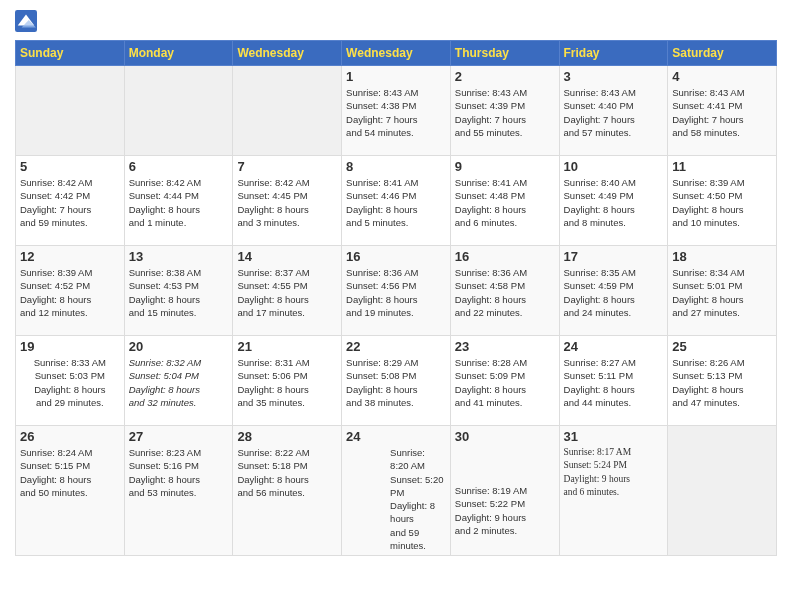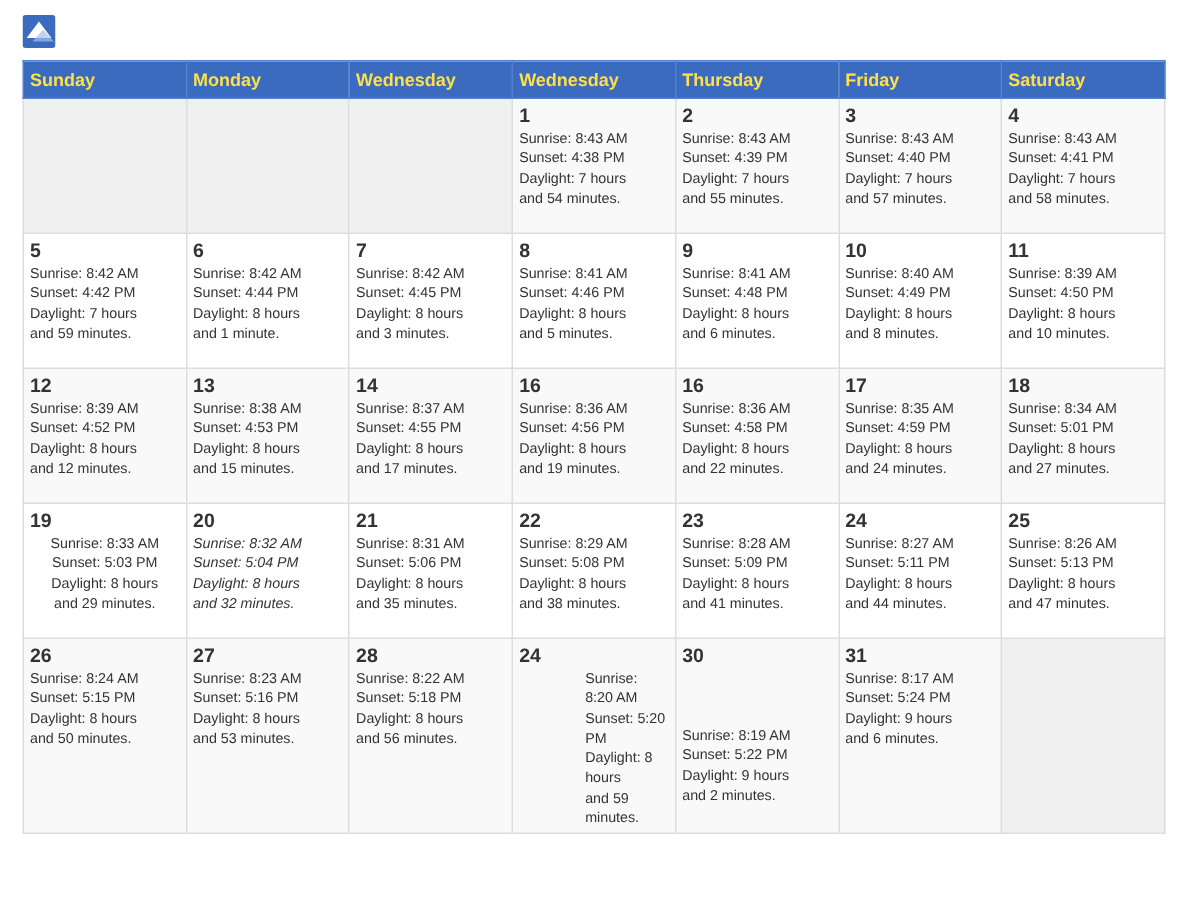--- a/index.html
+++ b/index.html
@@ -275,21 +275,21 @@
           </td>
           <td>
             <span class="day-num">30</span>
             <div class="day-info" style="white-space: pre-line; margin-top: 40px;">Sunrise: 8:19 AM
 Sunset: 5:22 PM
 Daylight: 9 hours
 and 2 minutes.</div>
           </td>
           <td>
             <span class="day-num">31</span>
-            <div class="day-info" style="white-space: pre-line;">Sunrise: 8:17 AM
+            <div class="day-info" style="white-space: pre-line; font-family: Liberation Serif, serif;">Sunrise: 8:17 AM
 Sunset: 5:24 PM
 Daylight: 9 hours
 and 6 minutes.</div>
           </td>
           <td class="empty-cell"></td>
         </tr>
       </tbody>
   </table>
 </div>
 

